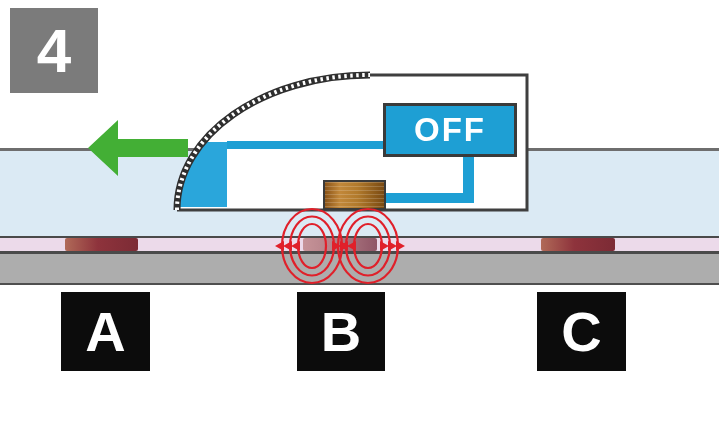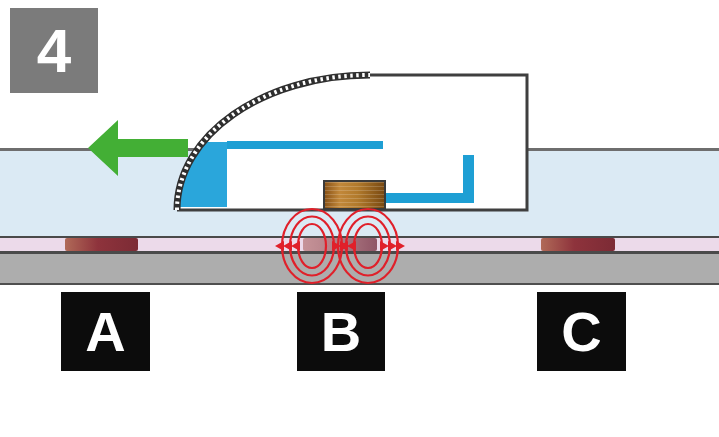--- a/index.html
+++ b/index.html
@@ -77,20 +77,23 @@
     <path d="M177,210 C177,135 263,75 370,75 L527,75 L527,210 Z" fill="#ffffff" stroke="none"></path>
     <path d="M203,142 C192,157 181,180 178,207 L227,207 L227,142 Z" fill="#2aa6db" stroke="none"></path>
     <path d="M177,210 L527,210 L527,75 L370,75" fill="none" stroke="#3f3f3f" stroke-width="3"></path>
     <path d="M177,210 C177,135 263,75 370,75" fill="none" stroke="#2f2f2f" stroke-width="7"></path>
     <path d="M177,210 C177,135 263,75 370,75" fill="none" stroke="#ffffff" stroke-width="4" stroke-dasharray="2.5 3.5"></path>
   </svg>
 
   <div class="abs wire wire-left"></div>
   <div class="abs wire wire-right-h"></div>
   <div class="abs wire wire-right-v"></div>
+  <div class="abs off-box">
+    <span>OFF</span>
+  </div>
   <div class="abs coil"></div>
 
   <svg class="abs layer" viewBox="0 0 719 437">
     <g stroke="#e0202a" stroke-width="2.2" fill="none">
       <ellipse cx="312" cy="246" rx="30" ry="37"></ellipse>
       <ellipse cx="312" cy="246" rx="22" ry="29.5"></ellipse>
       <ellipse cx="312" cy="246" rx="14" ry="22"></ellipse>
       <ellipse cx="368" cy="246" rx="30" ry="37"></ellipse>
       <ellipse cx="368" cy="246" rx="22" ry="29.5"></ellipse>
       <ellipse cx="368" cy="246" rx="14" ry="22"></ellipse>

